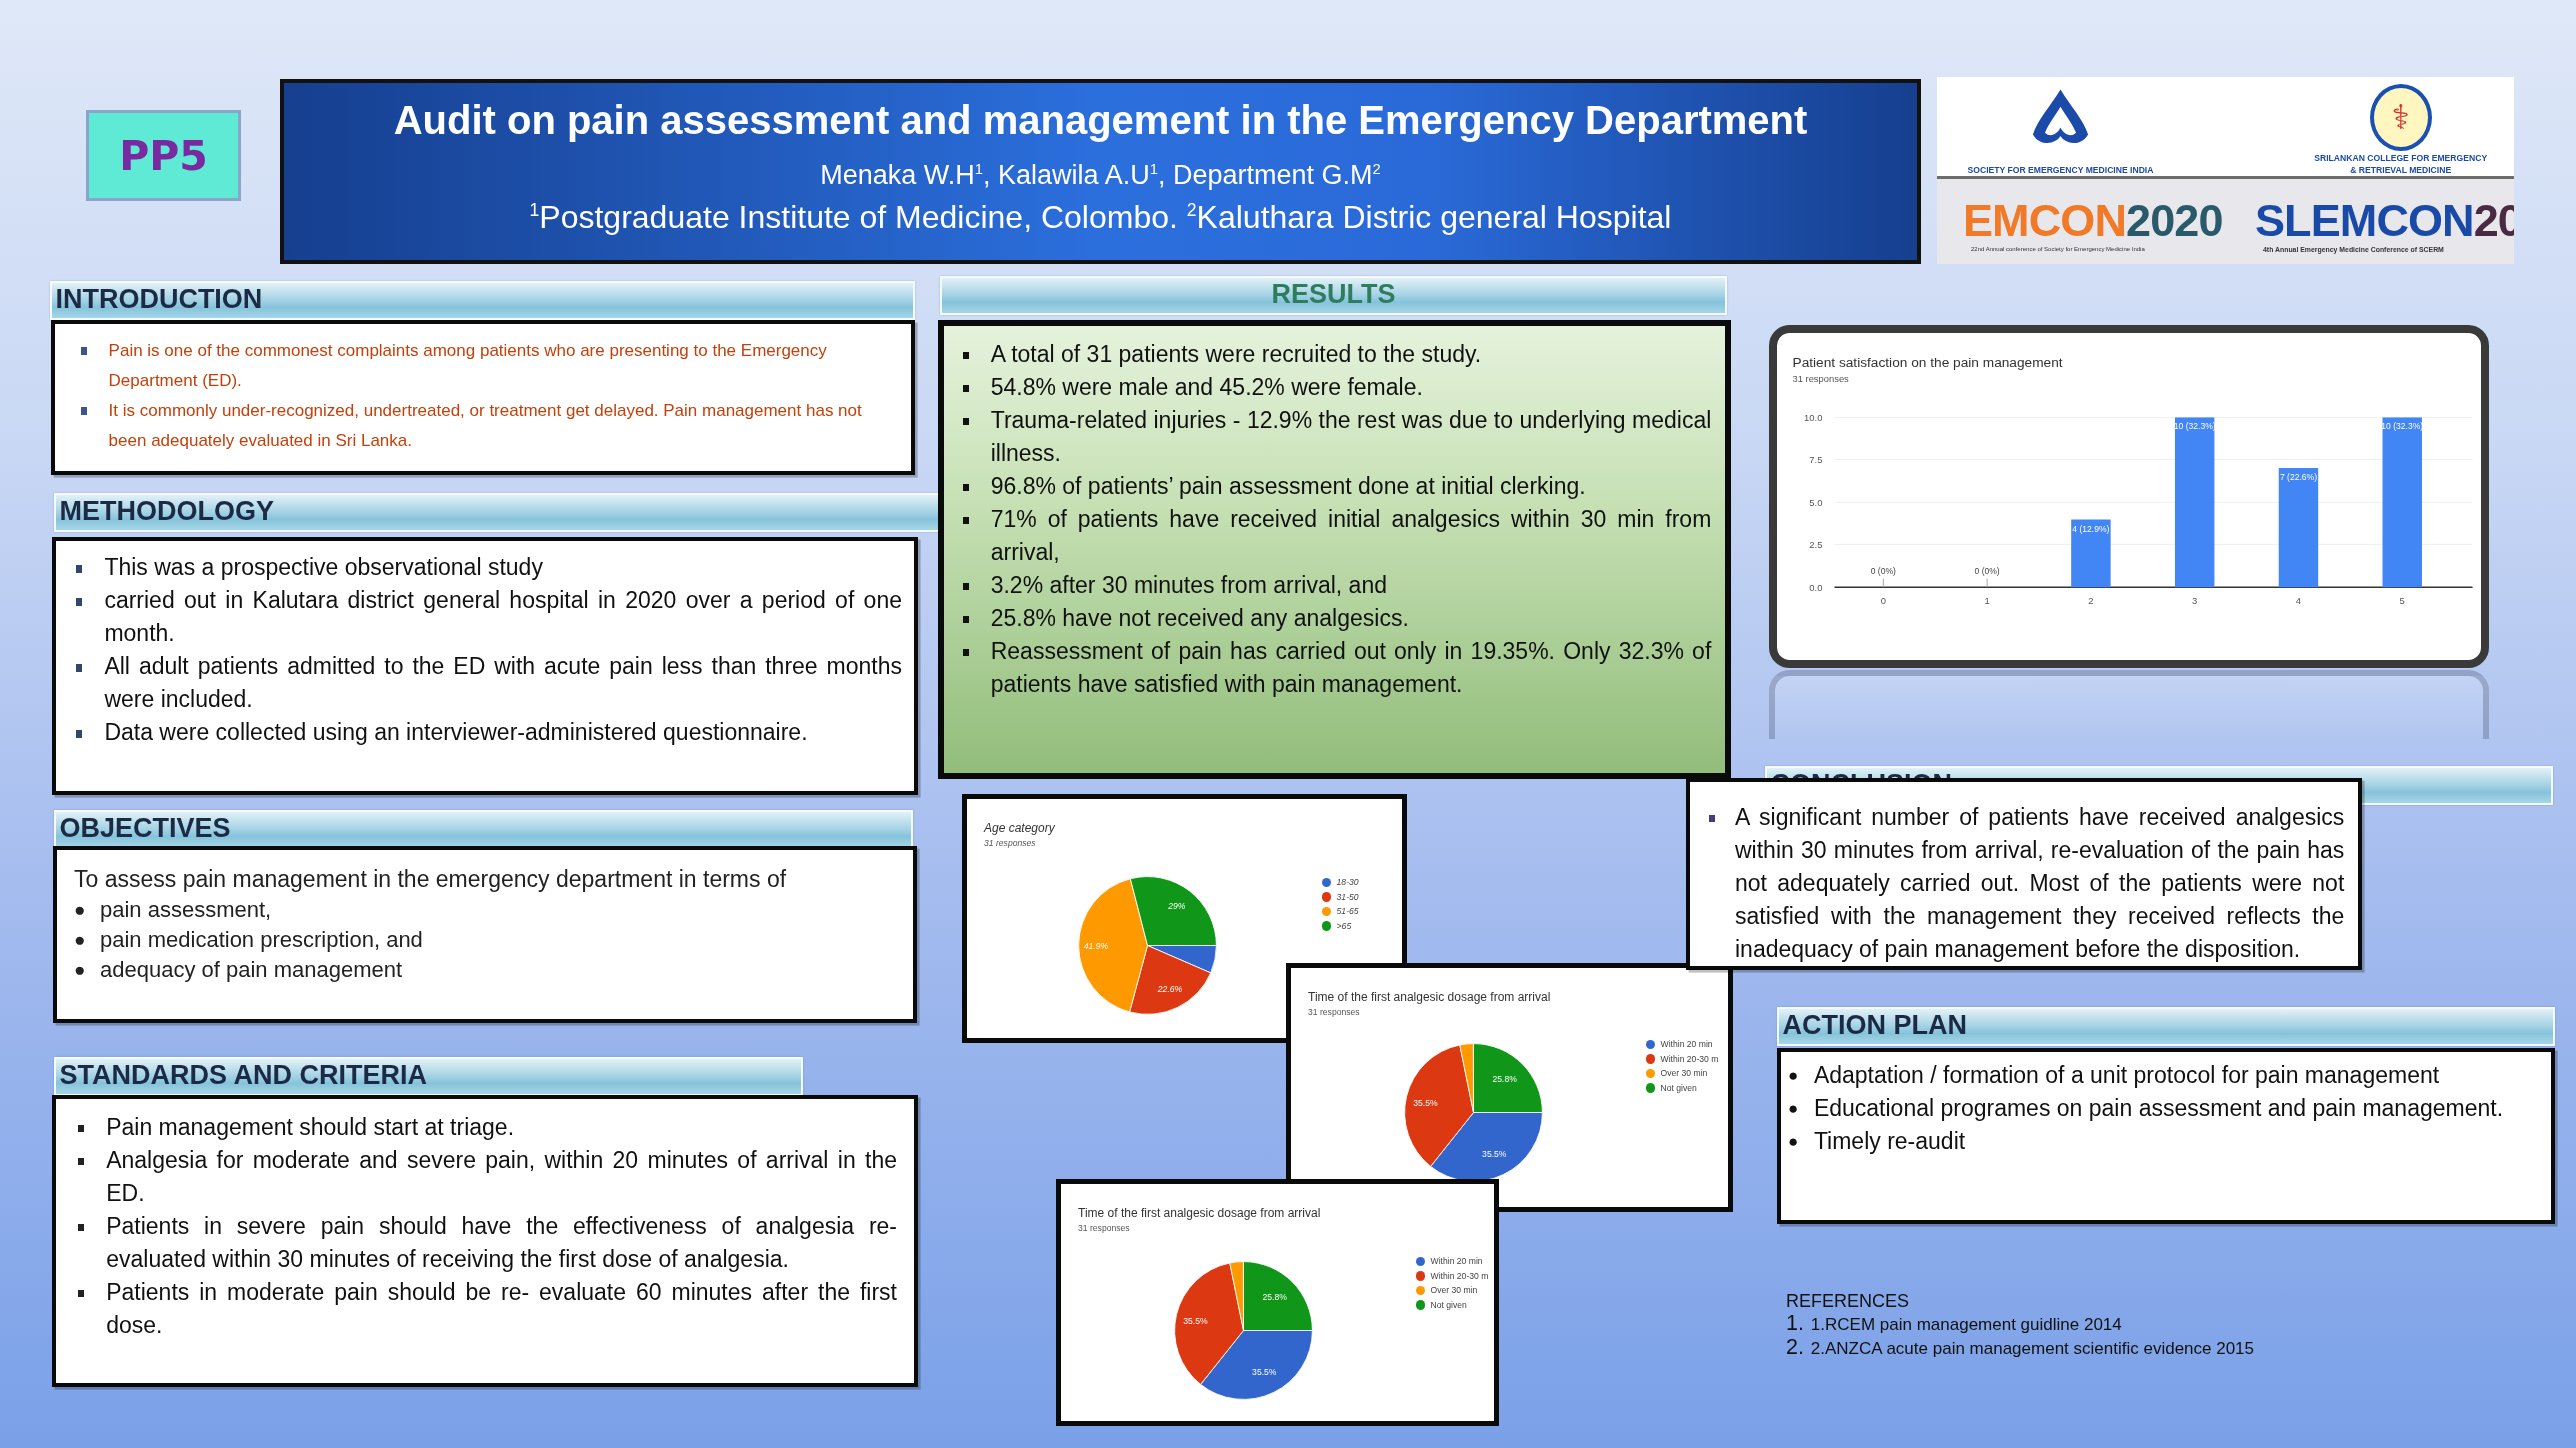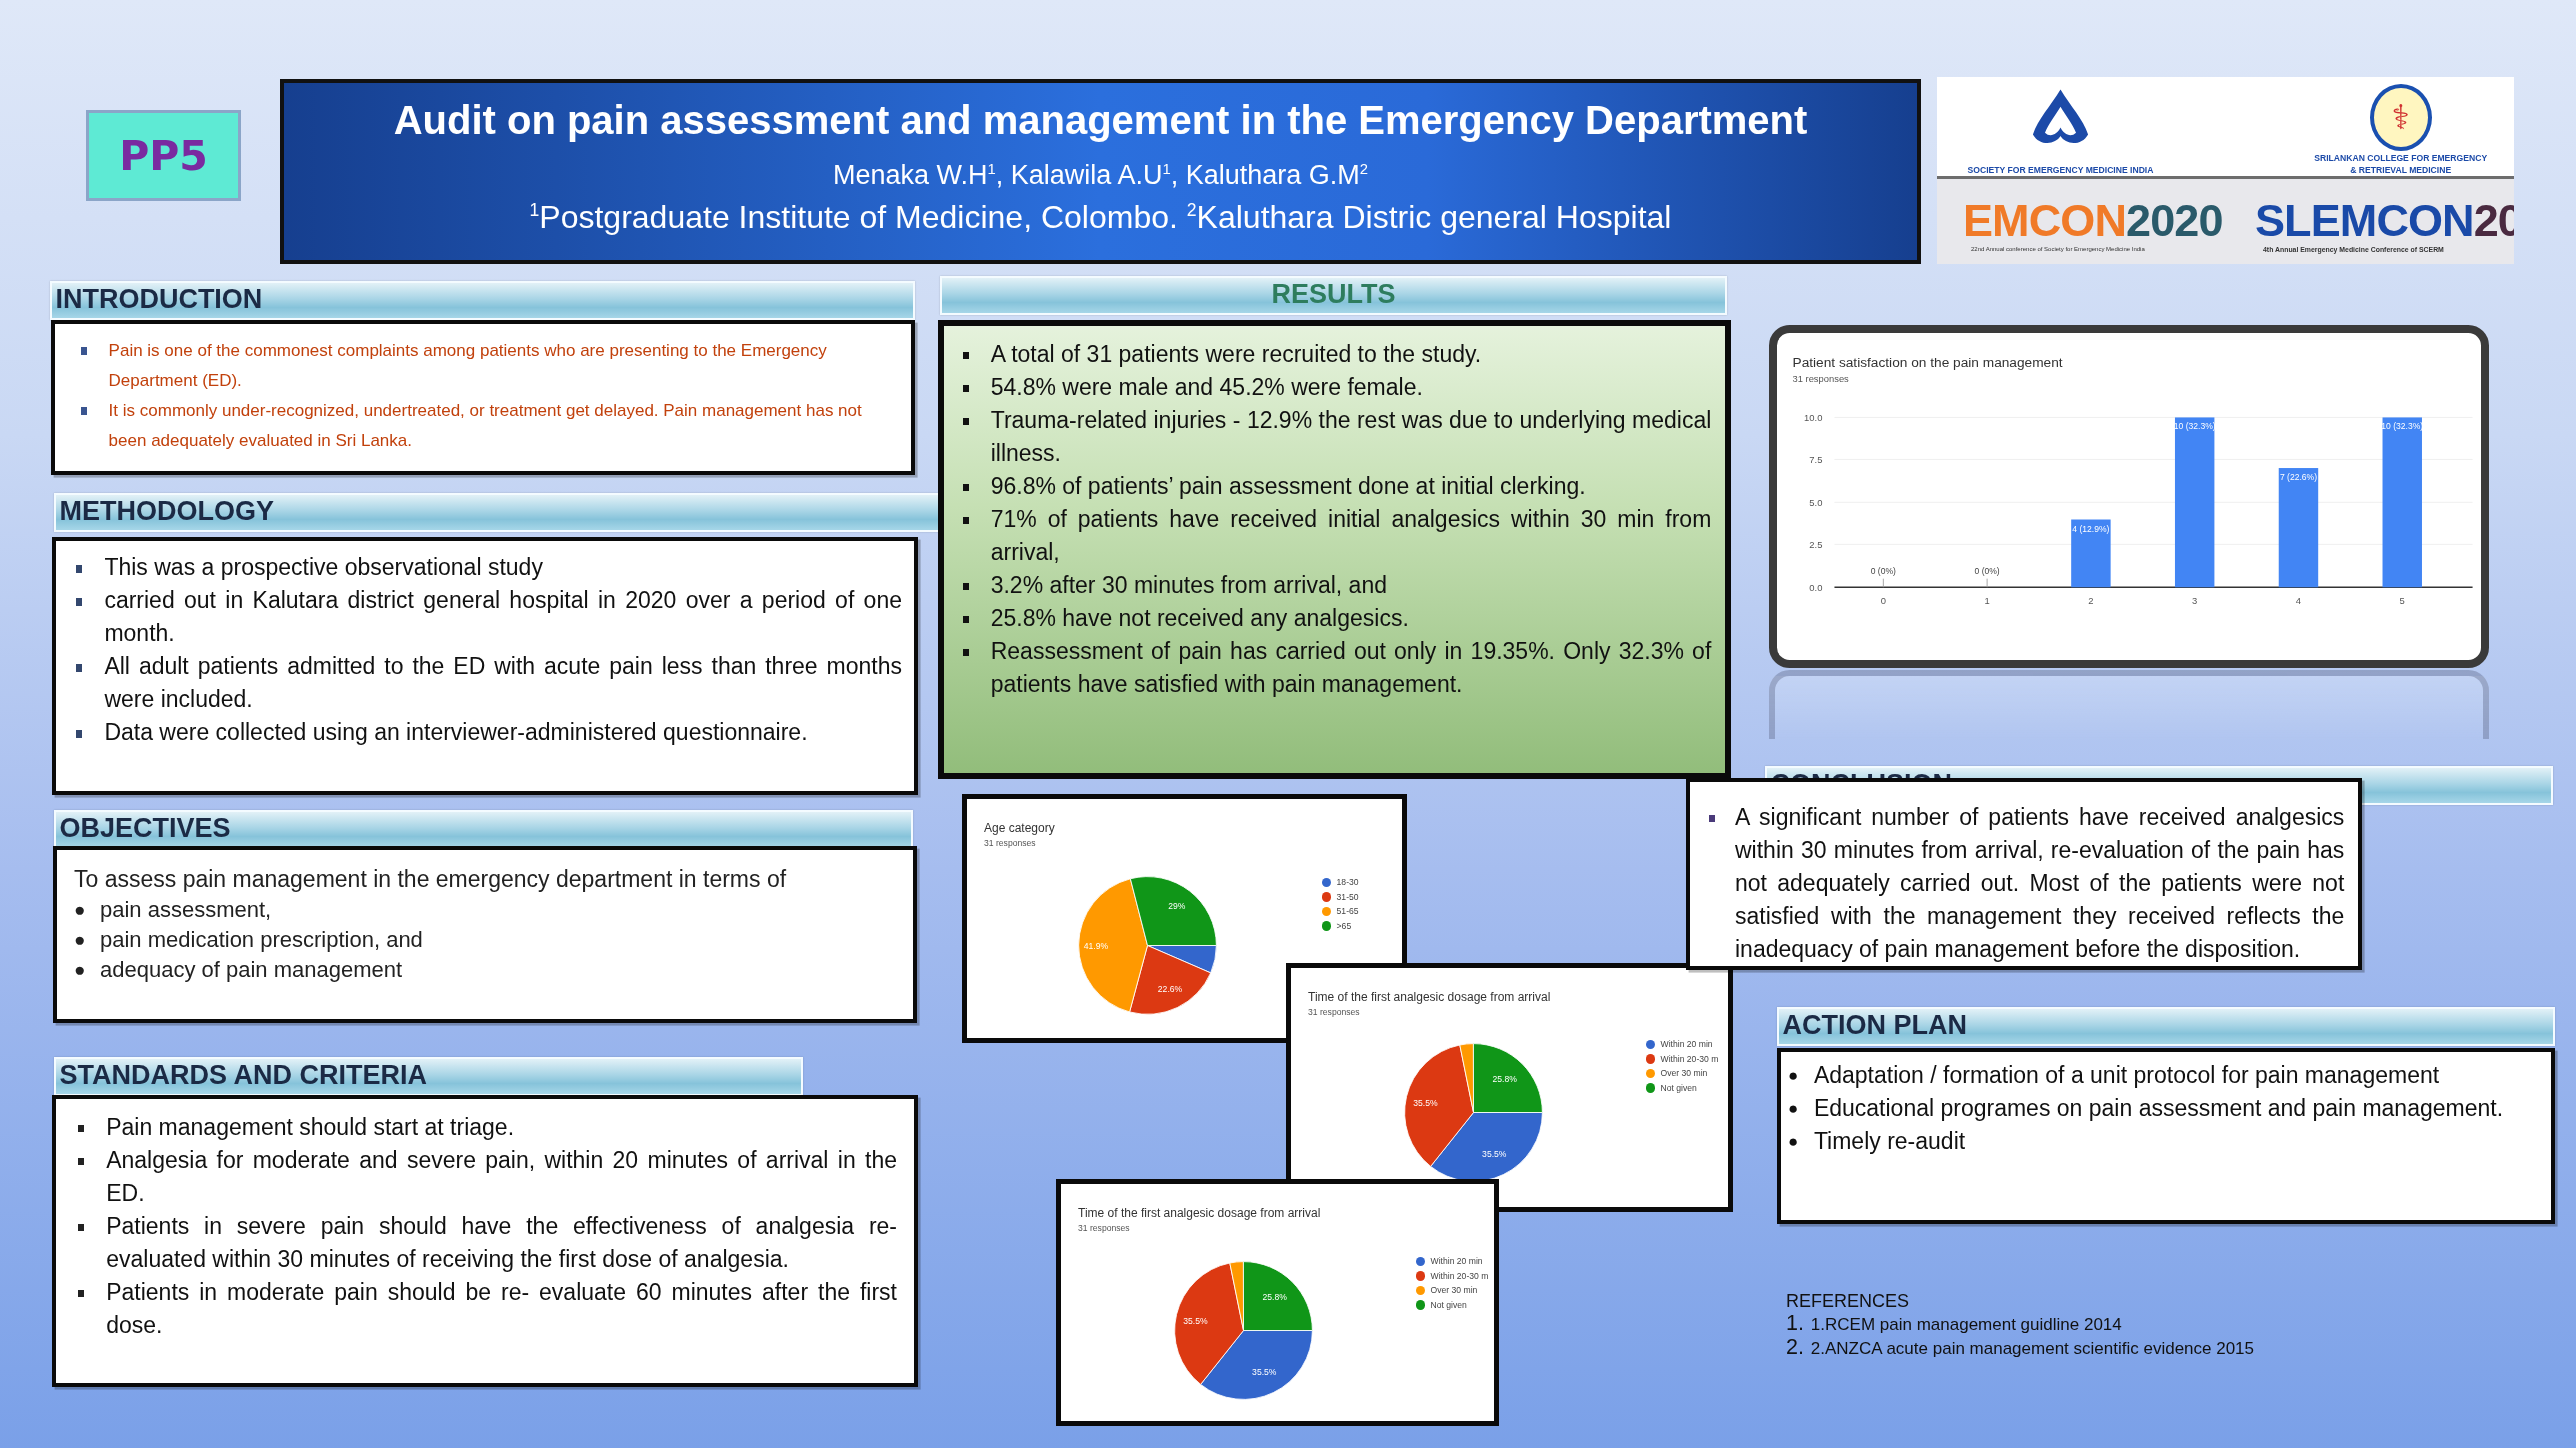--- a/index.html
+++ b/index.html
@@ -112,21 +112,21 @@
   .res-box li::before { top: 13.7px; background: #111; }
 
   
   .card { background: #fff; border: 5.2px solid #0a0a0a; }
   .ctitle { font-size: 12px; color: #333; }
   .csub { font-size: 8.6px; color: #555; margin-top: 3.4px; }
   .legend { position: absolute; font-size: 8.6px; color: #444; }
   .legend .row { display: flex; align-items: center; height: 14.6px; }
   .legend .dot { width: 9.4px; height: 9.4px; border-radius: 50%; margin-right: 5.2px; }
 
-  .age-card { left: 962px; top: 794px; width: 445px; height: 249px; padding: 22px 17px; }
+  .age-card { left: 962px; top: 794px; width: 445px; height: 249px; padding: 22px 17px; font-style: italic; }
   .t1-card { left: 1286px; top: 963px; width: 447px; height: 249px; padding: 22px 17px; }
   .t2-card { left: 1056px; top: 1179px; width: 443px; height: 247px; padding: 22px 17px; }
 
   
   .bar-card {
     left: 1769px; top: 325px; width: 720px; height: 343px;
     background: #fff; border: 8.6px solid #3a3a3a; border-radius: 20.6px;
     padding: 22px 15.5px;
   }
   .bar-reflect {
@@ -157,21 +157,21 @@
 </head>
 <body>
 
 <div class="abs code-badge">PP5</div>
 
 <div class="abs title-banner">
   <div class="t1">Audit on pain assessment and management in the Emergency Department</div>
   <div class="t2">
     <span>Menaka W.H</span><sup>1</sup>,
     <span>Kalawila A.U</span><sup>1</sup>,
-    <span>Kaluthara G.M</span><sup>2</sup>
+    <span>Department G.M</span><sup>2</sup>
   </div>
   <div class="t3">
     <sup>1</sup><span>Postgraduate Institute of Medicine, Colombo.</span>
     <sup>2</sup><span>Kaluthara Distric general Hospital</span>
   </div>
 </div>
 
 <div class="abs logos">
   <div class="top">
     <div class="logo-sem">

